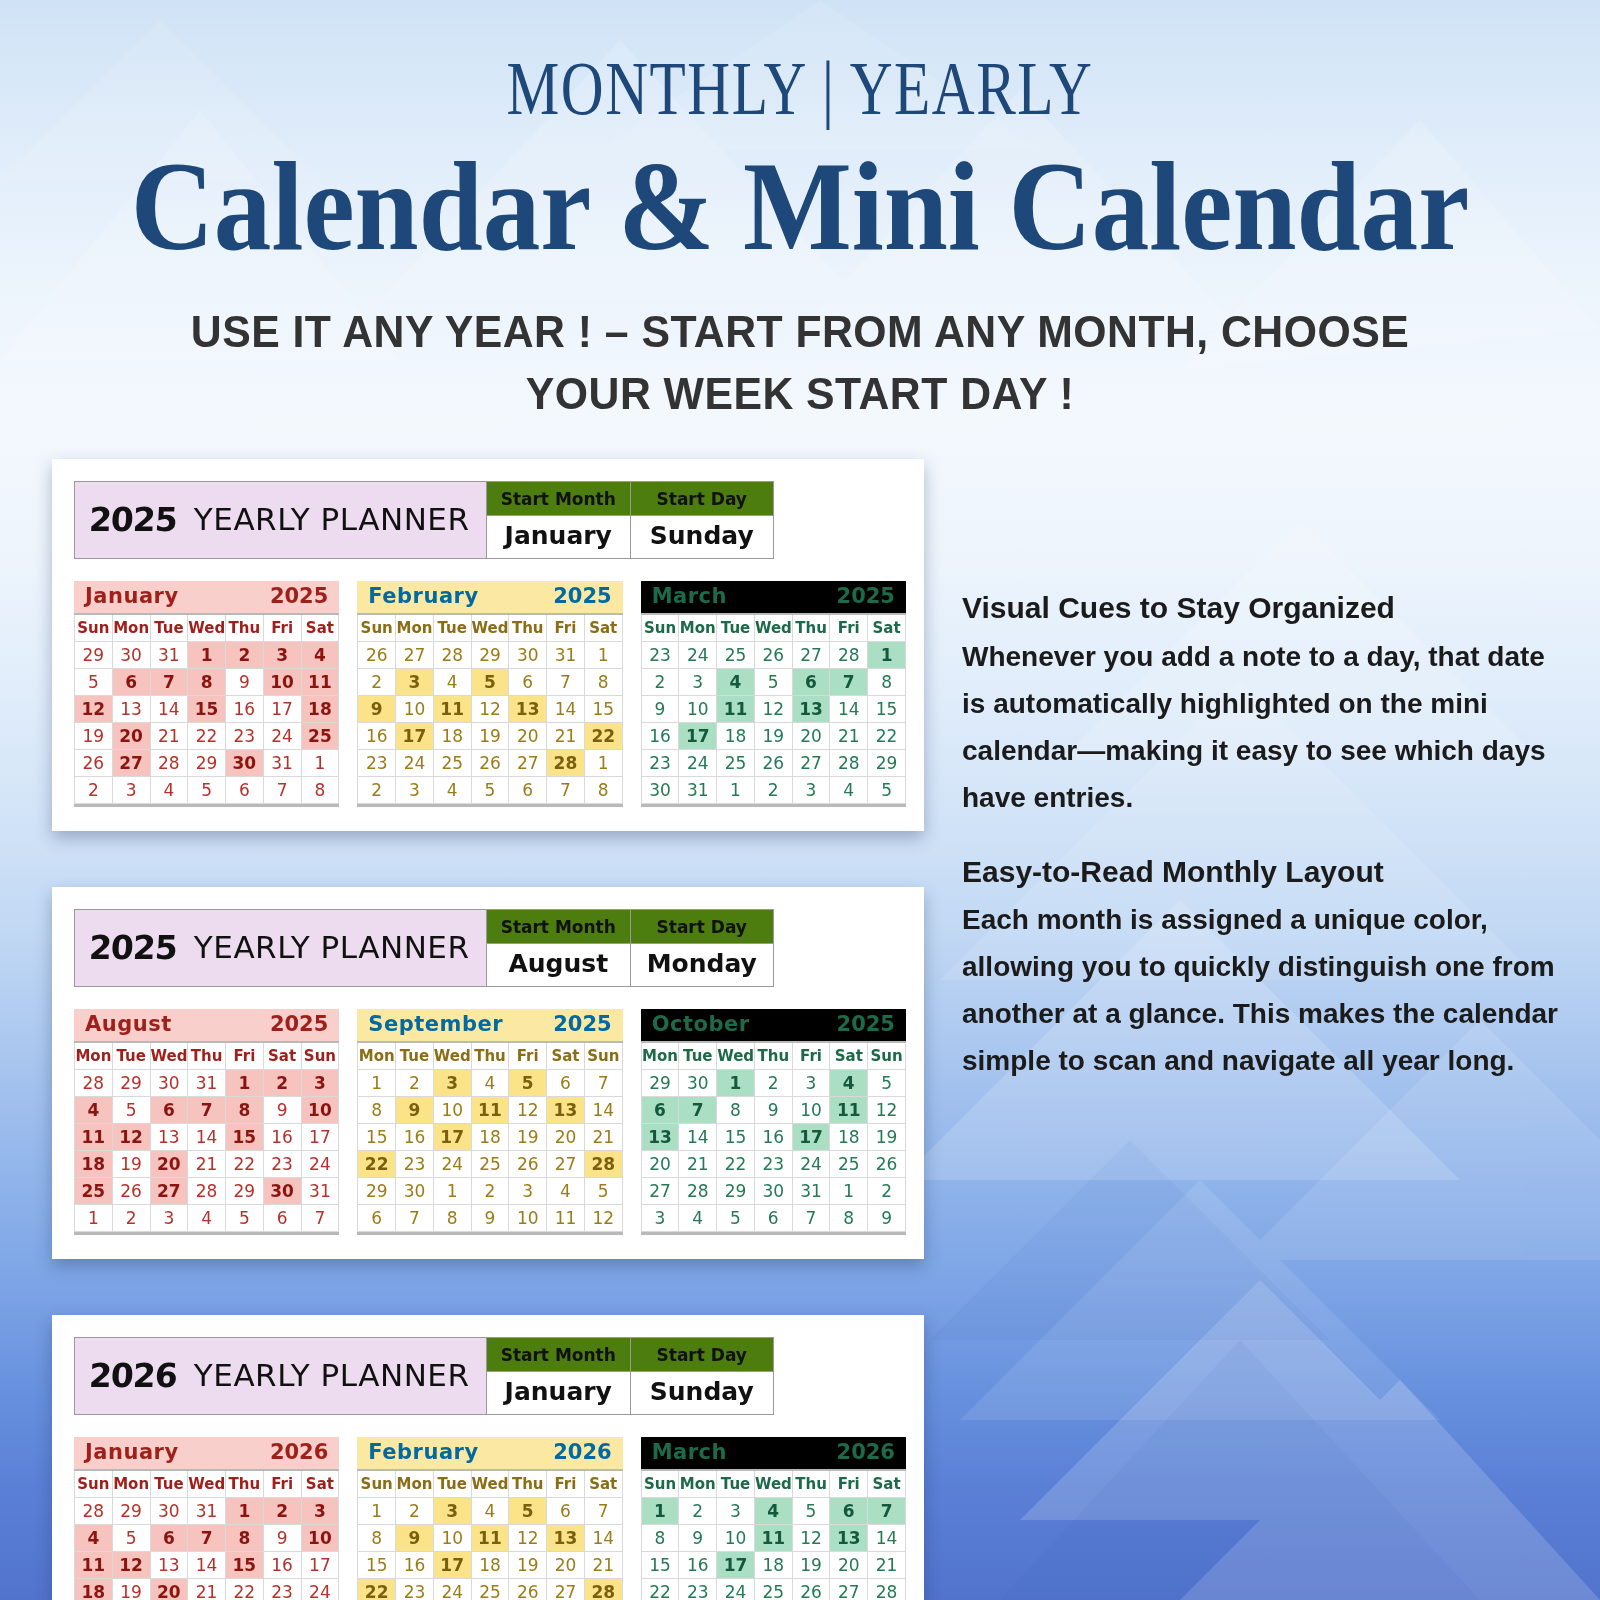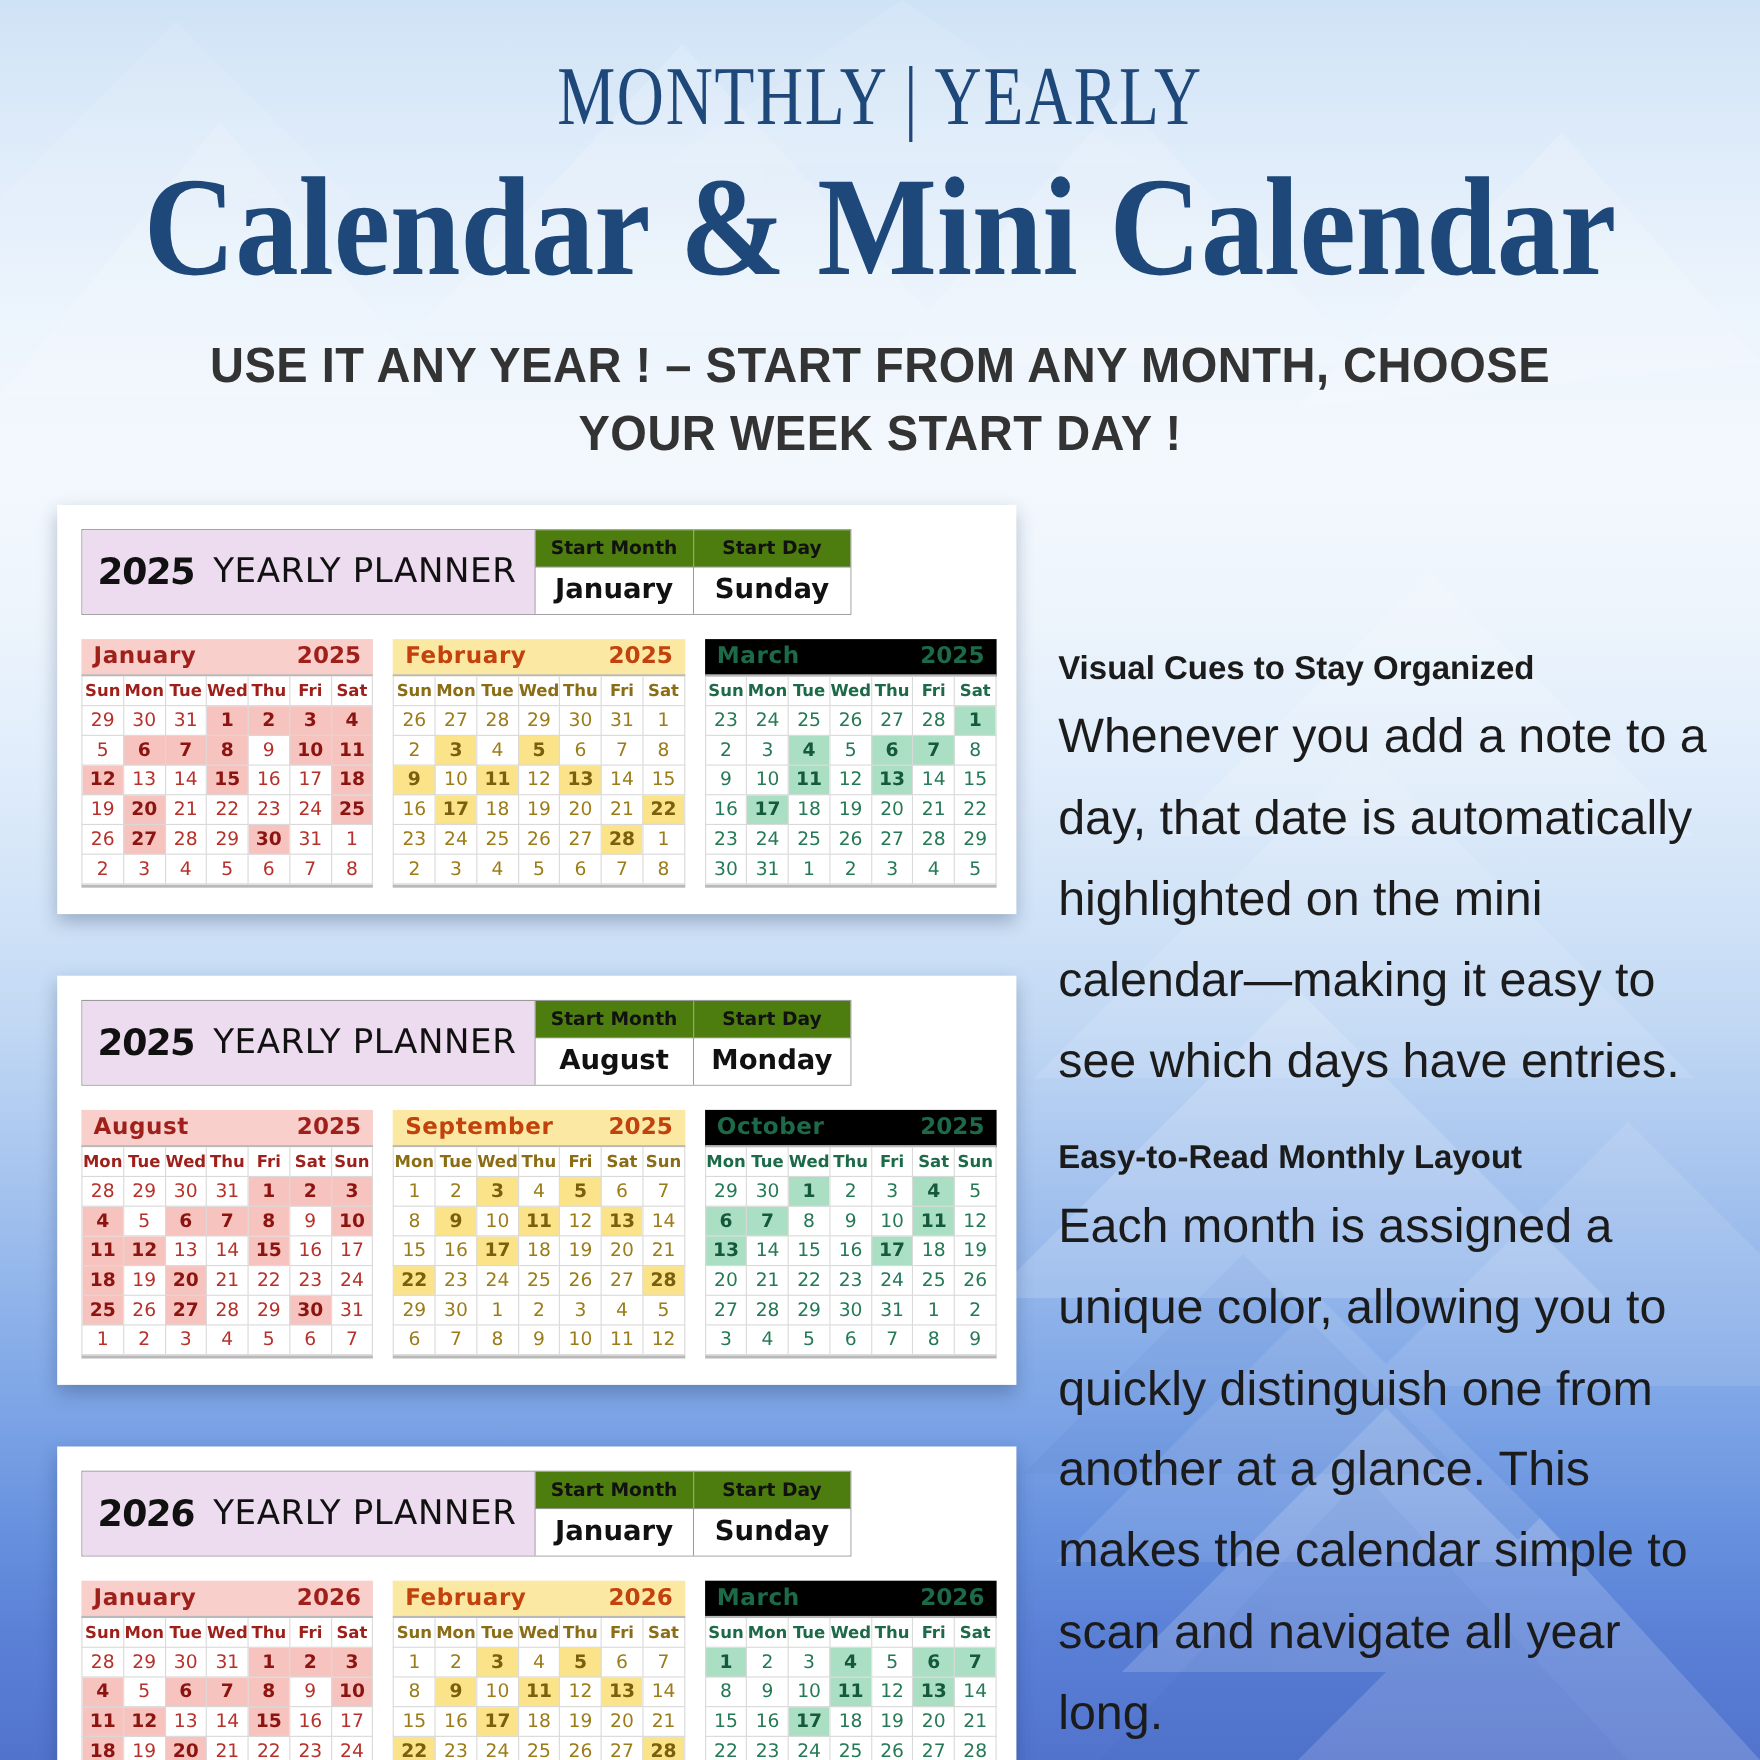--- a/index.html
+++ b/index.html
@@ -197,21 +197,21 @@
   }
   table.mgrid td.muted { color: #cccccc; }
   table.mgrid td.hl { font-weight: 700; }
 
   
   .m-red   .mini-title { background: #f9cfcb; color: #9f1f1a; }
   .m-red   table.mgrid th { color: #9f1f1a; }
   .m-red   table.mgrid td { color: #b7312b; }
   .m-red   table.mgrid td.hl { background: #f6c3be; color: #8c1410; }
 
-  .m-yel   .mini-title { background: #fbe9a3; color: #c2410c; }
+  .m-yel   .mini-title { background: #fbe9a3; color: #0369a1; }
   .m-yel   table.mgrid th { color: #8a6d15; }
   .m-yel   table.mgrid td { color: #9c7c18; }
   .m-yel   table.mgrid td.hl { background: #fbe38a; color: #7a5f0e; }
 
   .m-grn   .mini-title { background: #000000; color: #1d6a49; }
   .m-grn   table.mgrid th { color: #1d6a49; }
   .m-grn   table.mgrid td { color: #257a55; }
   .m-grn   table.mgrid td.hl { background: #aadfc3; color: #14593c; }
 
   
@@ -224,22 +224,22 @@
   .copy h3 {
     font-family: "Liberation Sans", sans-serif;
     font-weight: 700;
     font-size: 30px;
     color: #1b1b1b;
     line-height: 1.25;
     margin-bottom: 6px;
   }
   .copy p {
     font-family: "Liberation Sans", sans-serif;
-    font-weight: 400;
-    font-size: 44px;
+    font-weight: 700;
+    font-size: 28px;
     color: #1b1b1b;
     line-height: 1.68;
   }
   .copy .block2 { margin-top: 32px; }
 </style>
 </head>
 <body>
 
 <div class="bg-deco">
   <svg viewBox="0 0 1600 1600" preserveAspectRatio="none" xmlns="http://www.w3.org/2000/svg">

